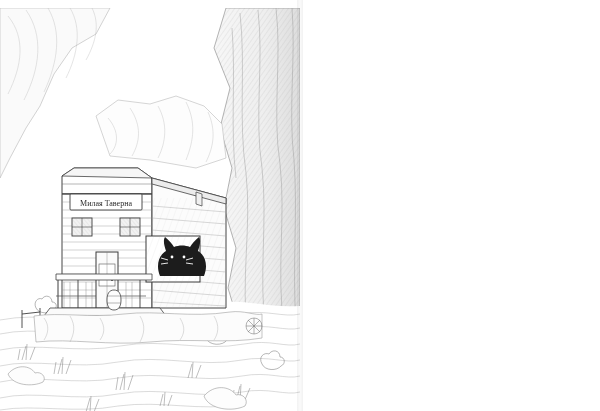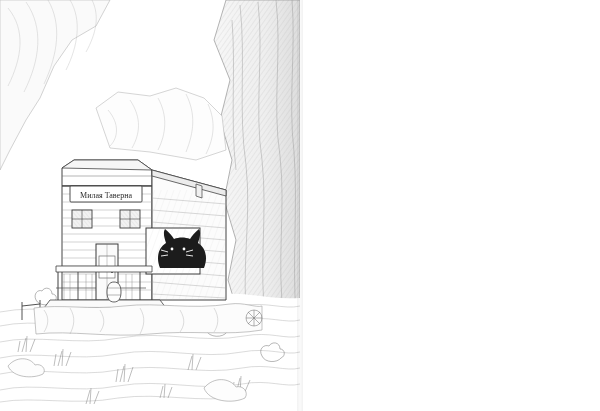--- a/index.html
+++ b/index.html
@@ -37,21 +37,21 @@
   }
   .right-page {
     position: absolute;
     left: 300px; top: 0;
     width: 300px; height: 411px;
   }
 
   
   .illo {
     position: absolute;
-    left: 0; top: 0;
+    left: 0; top: 8px;
     width: 300px; height: 384px;
   }
   .illo svg { display: block; }
   .sign-text {
     font-family: "Liberation Serif", serif;
   }
 </style>
 </head>
 <body>
 

